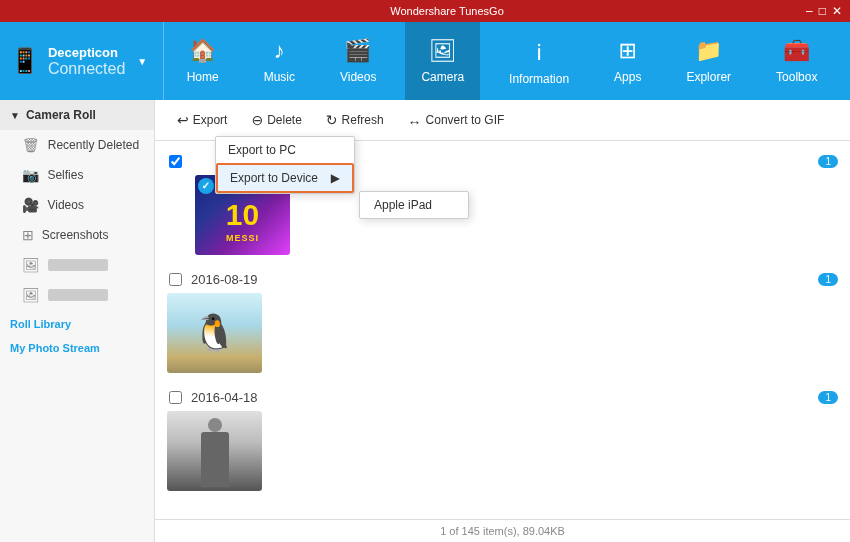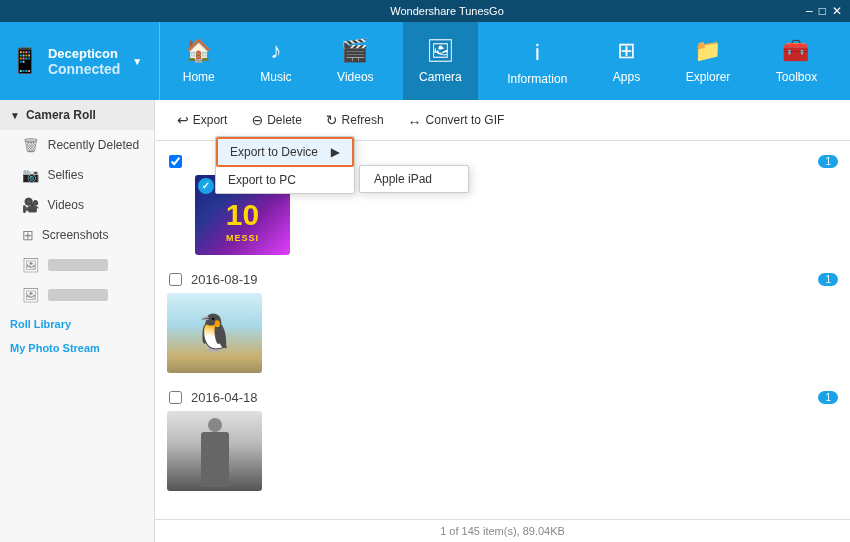--- a/index.html
+++ b/index.html
@@ -1,20 +1,20 @@
 <!DOCTYPE html>
 <html><head>
   <meta charset="utf-8">
   <style>
     * { margin: 0; padding: 0; box-sizing: border-box; }
     body { width: 850px; height: 542px; font-family: Arial, sans-serif; font-size: 12px; overflow: hidden; background: #f0f0f0; }
 
     
     .title-bar {
-      background: #0c4a6e;
+      background: #b91c1c;
       height: 22px;
       display: flex;
       align-items: center;
       justify-content: space-between;
       padding: 0 8px;
       color: white;
       font-size: 11px;
     }
     .title-bar-title { flex: 1; text-align: center; }
     .title-bar-controls { display: flex; gap: 6px; }
@@ -33,21 +33,21 @@
       align-items: center;
       gap: 8px;
       color: white;
       min-width: 150px;
       border-right: 1px solid rgba(255,255,255,0.3);
       padding-right: 16px;
       height: 100%;
     }
     .device-icon { font-size: 24px; }
     .device-name { font-size: 13px; font-weight: bold; }
-    .device-status { font-size: 14px; opacity: 0.8; font-weight: bold; }
+    .device-status { font-size: 16px; opacity: 0.8; }
     .dropdown-arrow { margin-left: 4px; font-size: 10px; }
 
     .nav-items {
       display: flex;
       flex: 1;
       justify-content: space-around;
       align-items: center;
       height: 100%;
     }
     .nav-item {
@@ -381,29 +381,29 @@
       <button class="toolbar-btn">
         <span class="btn-icon">↻</span>
         <span>Refresh</span>
       </button>
       <button class="toolbar-btn">
         <span class="btn-icon">↔</span>
         <span>Convert to GIF</span>
       </button>
 
       <div class="dropdown-menu">
+        <div class="dropdown-item">Export to PC</div>
         <div class="dropdown-item highlighted" style="position:relative;">
           <span>Export to Device</span>
           <span>▶</span>
 
           <div class="submenu">
             <div class="submenu-item">Apple iPad</div>
           </div>
         </div>
-        <div class="dropdown-item">Export to PC</div>
       </div>
     </div>
 
     <div class="photo-list">
 
       <div class="photo-group">
         <div class="photo-group-header">
           <div class="checkbox-wrapper">
             <input type="checkbox" checked="" style="">
           </div>

